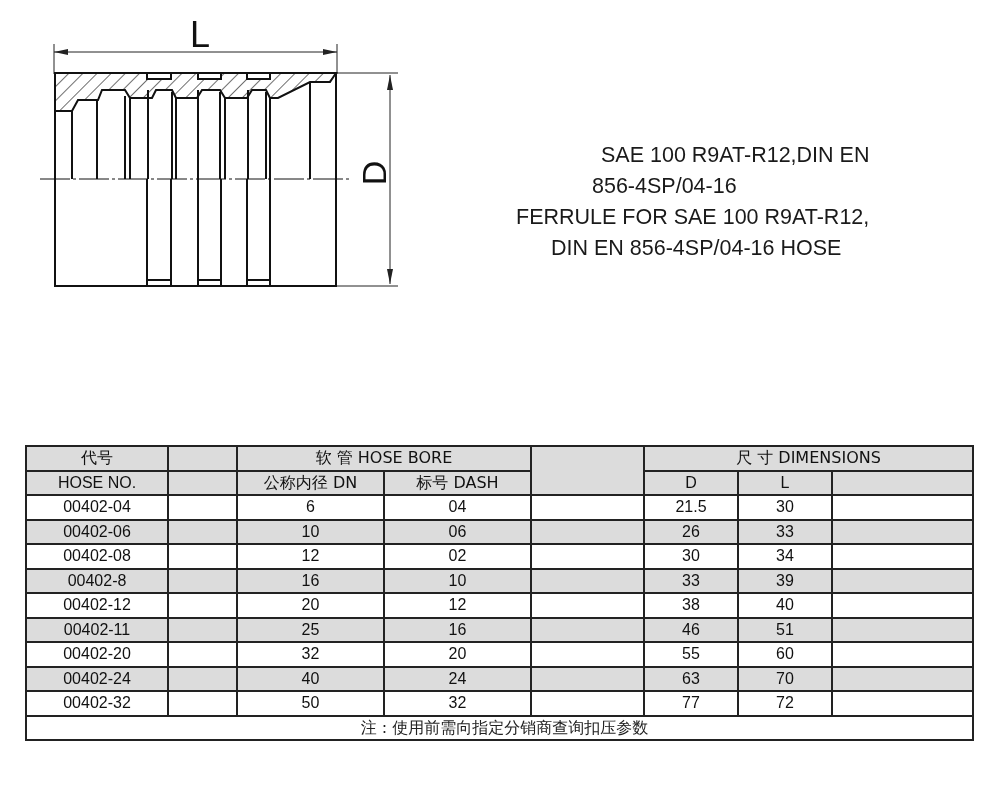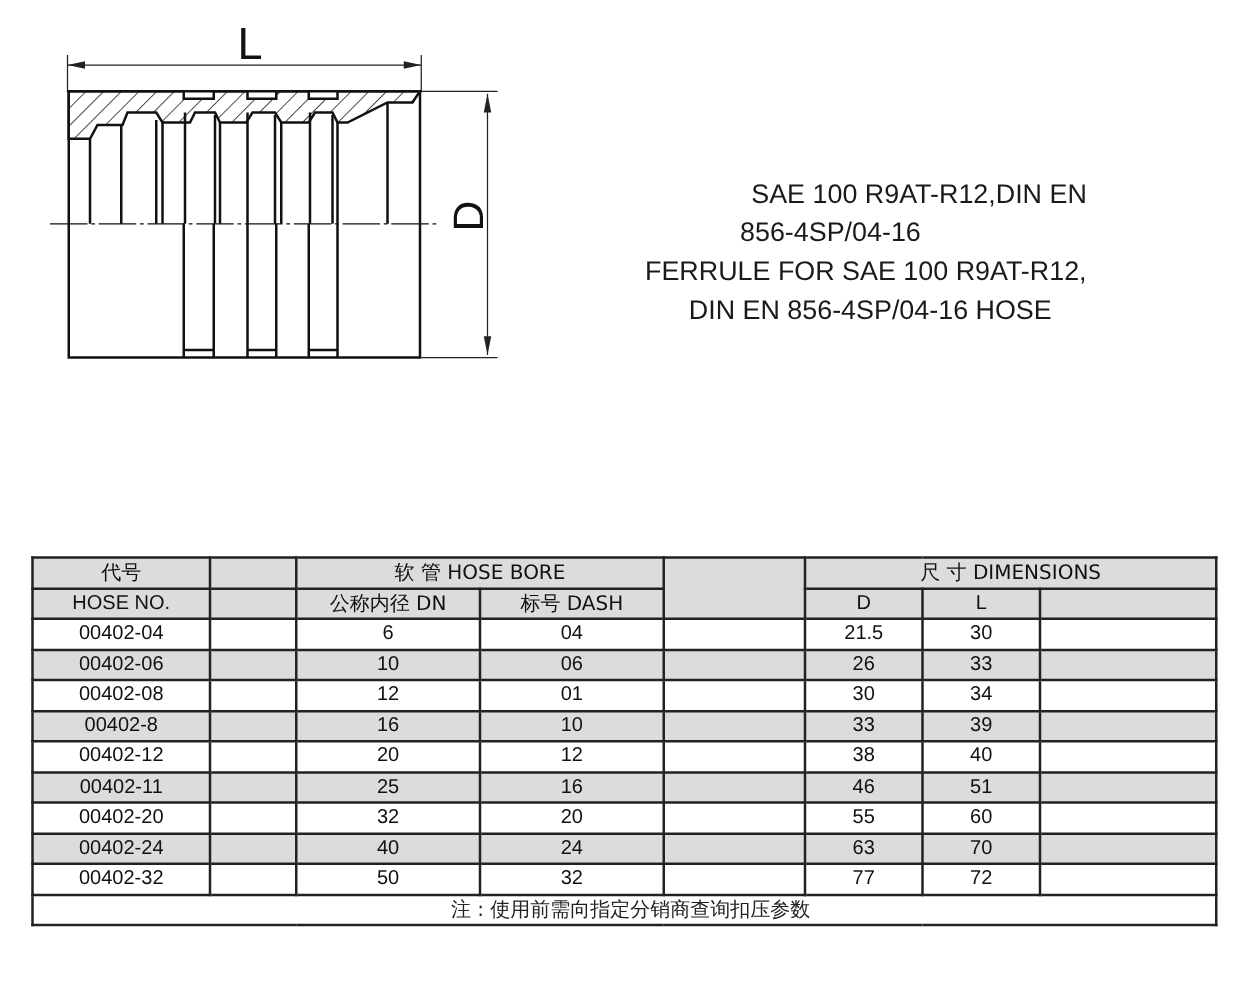--- a/index.html
+++ b/index.html
@@ -133,21 +133,21 @@
         <td>06</td>
     <td></td>
         <td>26</td>
     <td>33</td>
         <td></td>
   </tr>
   <tr class="w">
     <td>00402-08</td>
         <td></td>
     <td>12</td>
-        <td>01</td>
+        <td>02</td>
     <td></td>
         <td>30</td>
     <td>34</td>
         <td></td>
   </tr>
   <tr class="g">
     <td>00402-8</td>
         <td></td>
     <td>16</td>
         <td>10</td>

